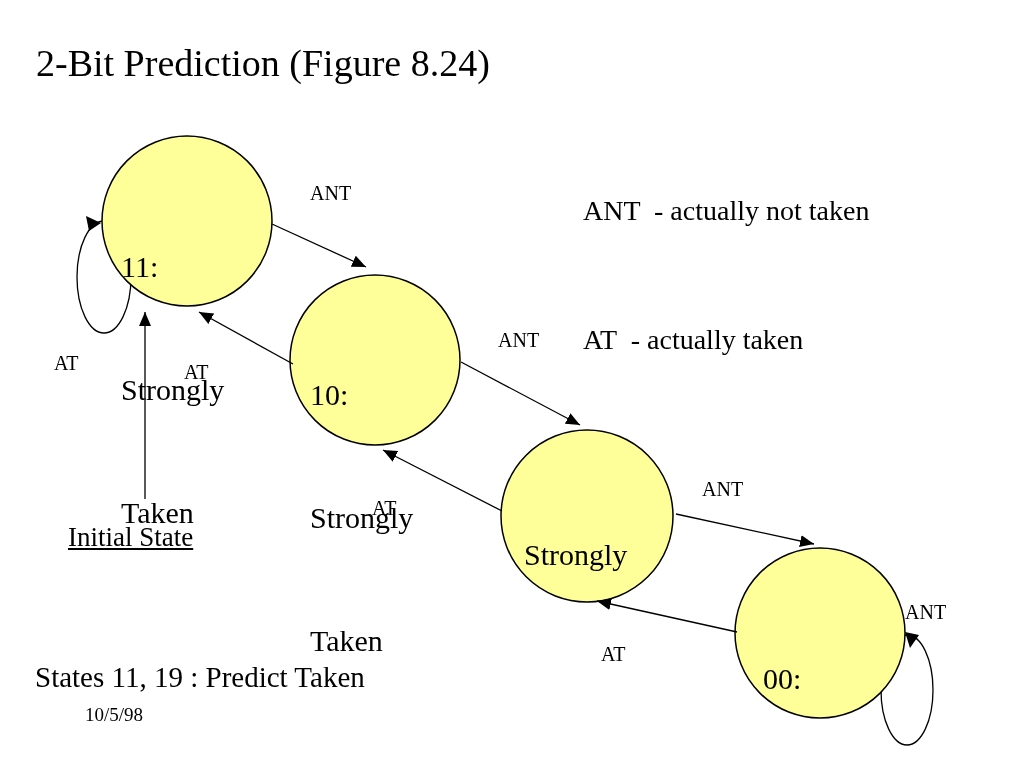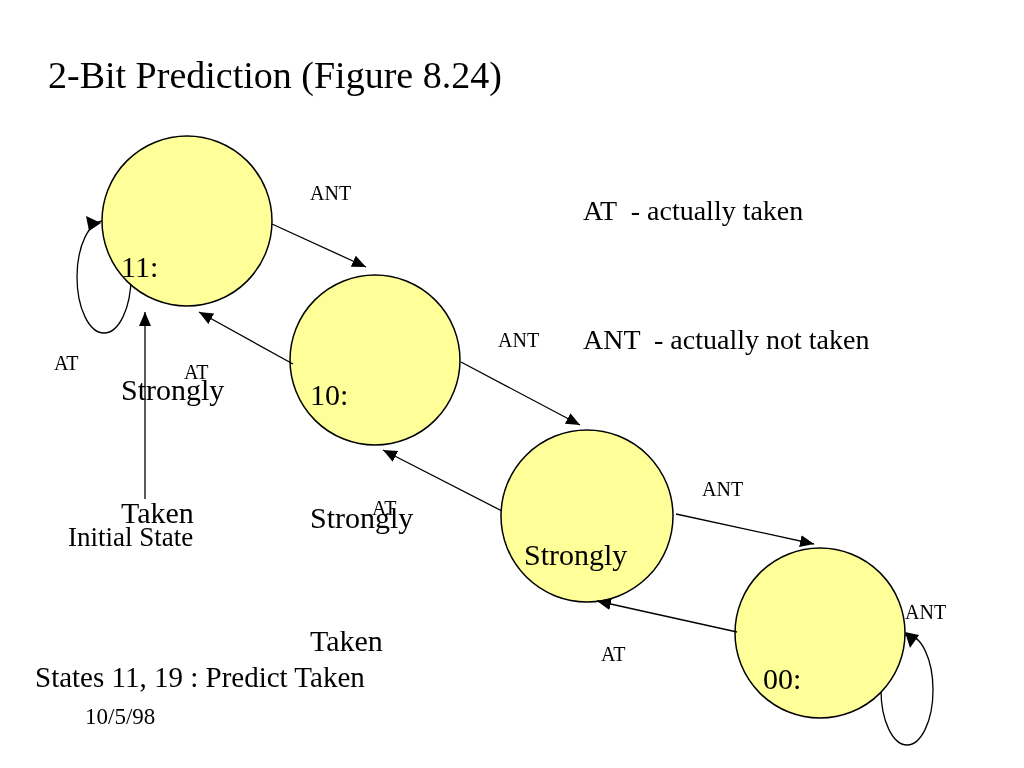--- a/index.html
+++ b/index.html
@@ -9,21 +9,21 @@
     height: 768px;
     background: #ffffff;
     font-family: "Liberation Serif", serif;
     color: #000;
     overflow: hidden;
   }
   .slide-title {
     position: absolute;
     left: 36px;
     top: 44px;
-    margin: 12px;
+    margin: 0;
     font-size: 38px;
     font-weight: normal;
     line-height: 1;
     white-space: pre;
   }
   .legend {
     position: absolute;
     left: 583px;
     top: 103px;
     font-size: 28px;
@@ -53,49 +53,50 @@
     white-space: pre;
   }
   .initial-state {
     position: absolute;
     left: 68px;
     top: 523px;
     font-size: 27px;
     line-height: 1.1;
     z-index: 1;
     white-space: pre;
+    text-decoration: underline;
   }
   .notes {
     position: absolute;
     left: 35px;
     top: 572px;
     font-size: 29px;
     line-height: 42px;
     z-index: 1;
     white-space: pre;
   }
   .slide-date {
     position: absolute;
     left: 85px;
     top: 704px;
-    font-size: 23px;
+    font-size: 19px;
     z-index: 1;
     white-space: pre;
   }
 </style>
 </head>
 <body>
 
 <div class="slide">
 
   <h1 class="slide-title">2-Bit Prediction (Figure 8.24)</h1>
 
   <div class="legend">
+    <div>ANT  - actually not taken</div>
     <div>AT  - actually taken</div>
-    <div>ANT  - actually not taken</div>
   </div>
 
   <svg class="diagram" width="1024" height="768" viewBox="0 0 1024 768">
     <defs>
       <marker id="arrowhead" markerUnits="userSpaceOnUse" markerWidth="16" markerHeight="12" refX="14" refY="6" orient="auto">
         <path d="M0,0 L14,6 L0,12 Z" fill="#000"></path>
       </marker>
     </defs>
 
     <ellipse cx="104" cy="277" rx="27" ry="56"></ellipse>

